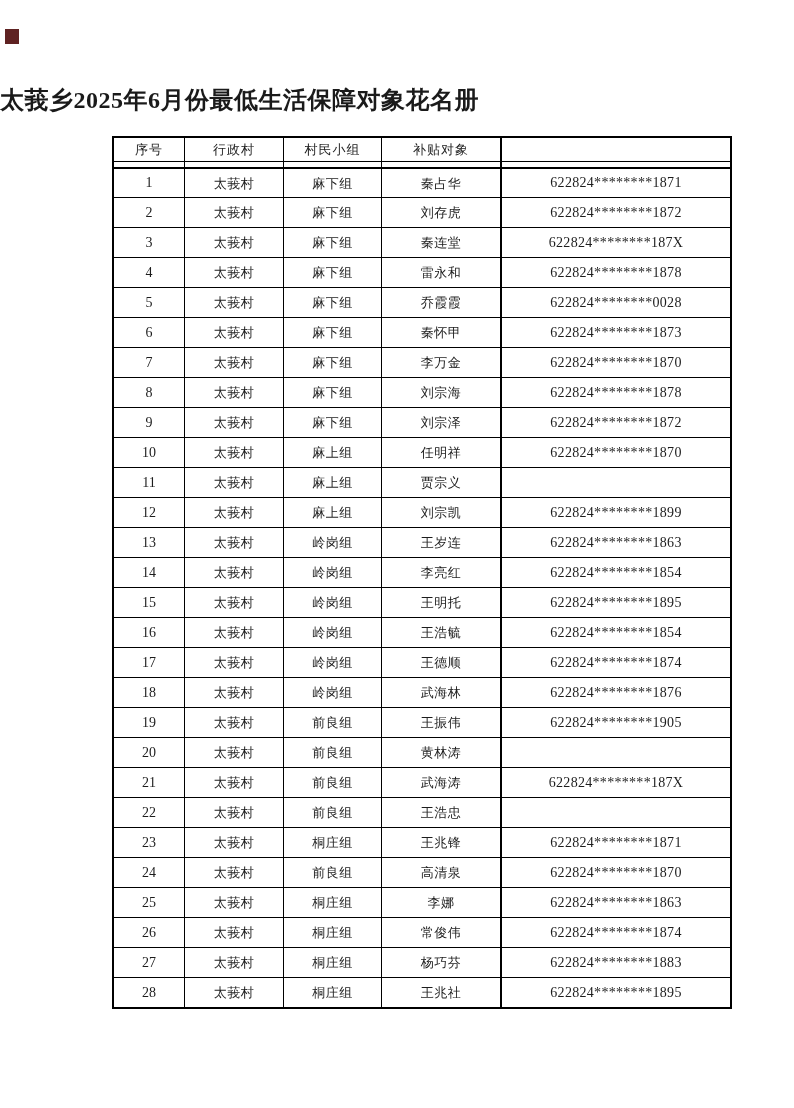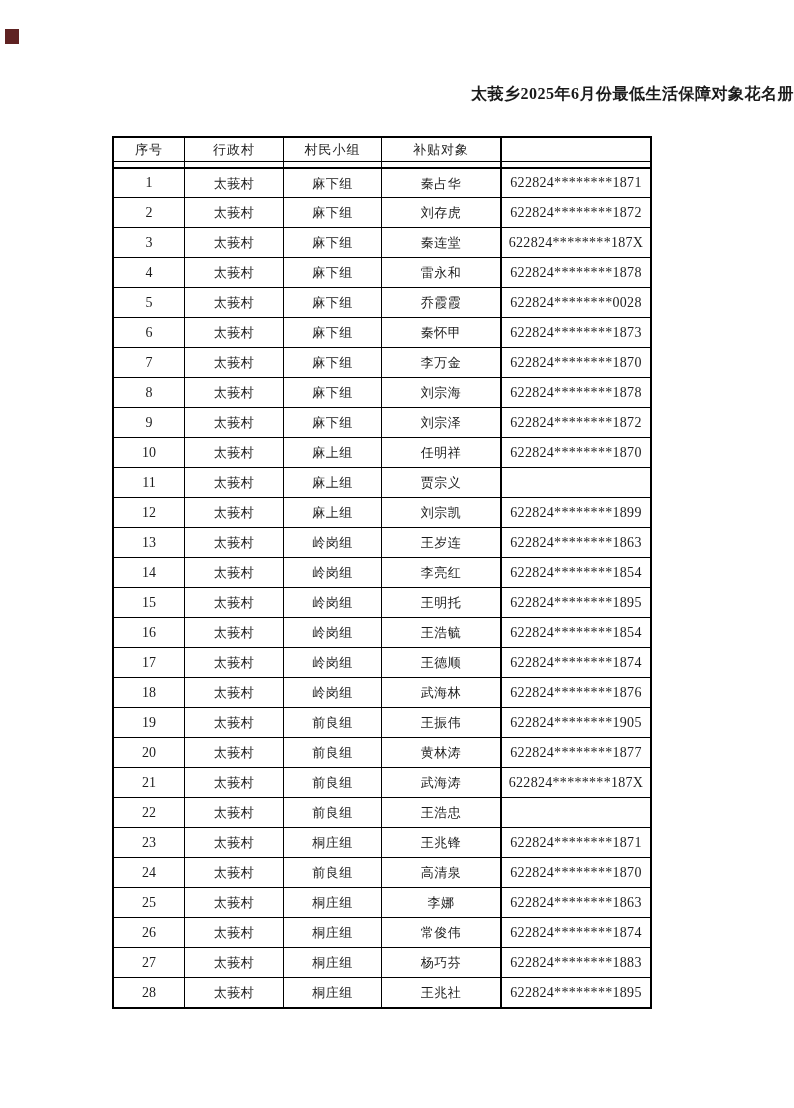--- a/index.html
+++ b/index.html
@@ -20,30 +20,30 @@
     position: absolute;
     left: 5px; top: 29px;
     width: 14px; height: 15px;
     background: #5f2222;
   }
   .title {
     position: absolute;
     top: 84px; left: 0;
     width: 100%;
     margin: 0;
-    text-align: right;
-    font-size: 16px;
+    text-align: left;
+    font-size: 24px;
     font-weight: 600;
     letter-spacing: 0.5px;
     color: #1a1a1a;
   }
   .roster {
     position: absolute;
     left: 112px; top: 136px;
-    width: 540px;
+    width: 620px;
     border: 2px solid #000000;
     background: #ffffff;
   }
   .row {
     display: grid;
     grid-template-columns: 71px 99px 98px 120px 1fr;
   }
   .cell {
     display: flex;
     align-items: center;
@@ -221,21 +221,20 @@
           <div class="cell c1">太莪村</div>
           <div class="cell c2">前良组</div>
           <div class="cell c3">王振伟</div>
           <div class="cell c4">622824********1905</div>
         </div>
         <div class="row data-row">
           <div class="cell c0">20</div>
           <div class="cell c1">太莪村</div>
           <div class="cell c2">前良组</div>
           <div class="cell c3">黄林涛</div>
-          <div class="cell c4">622824********1877</div>
         </div>
         <div class="row data-row">
           <div class="cell c0">21</div>
           <div class="cell c1">太莪村</div>
           <div class="cell c2">前良组</div>
           <div class="cell c3">武海涛</div>
           <div class="cell c4">622824********187X</div>
         </div>
         <div class="row data-row">
           <div class="cell c0">22</div>

